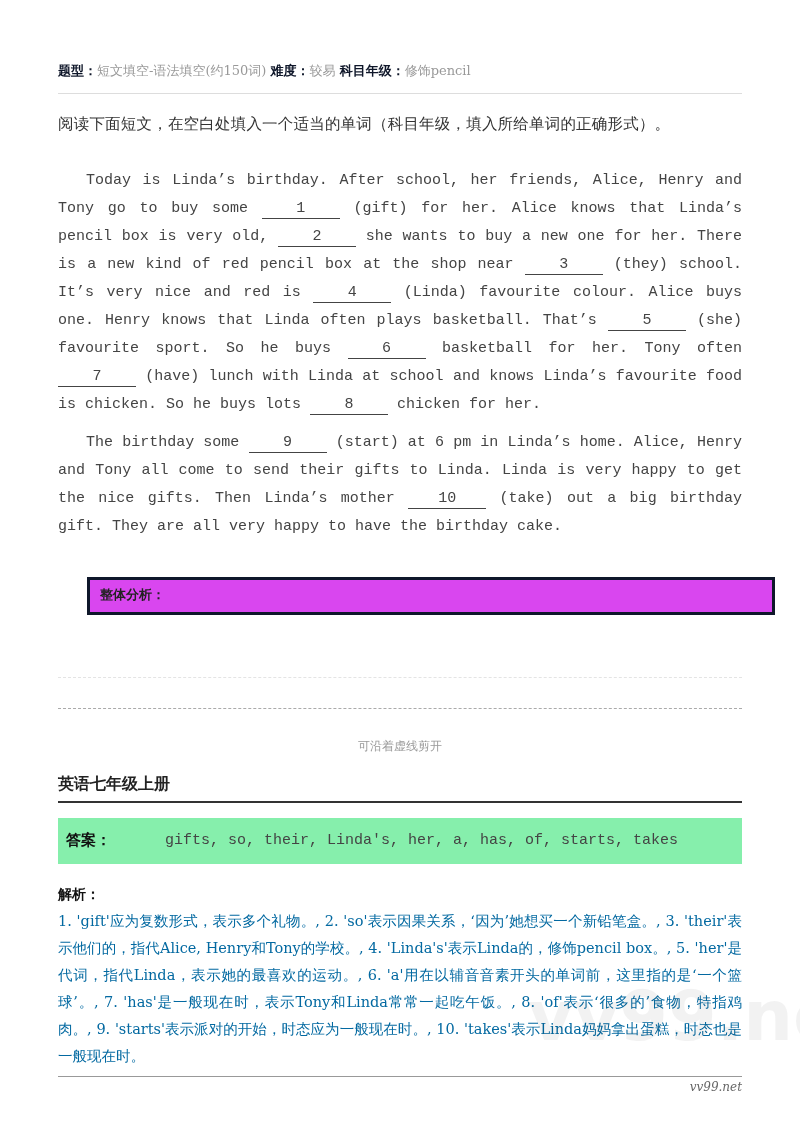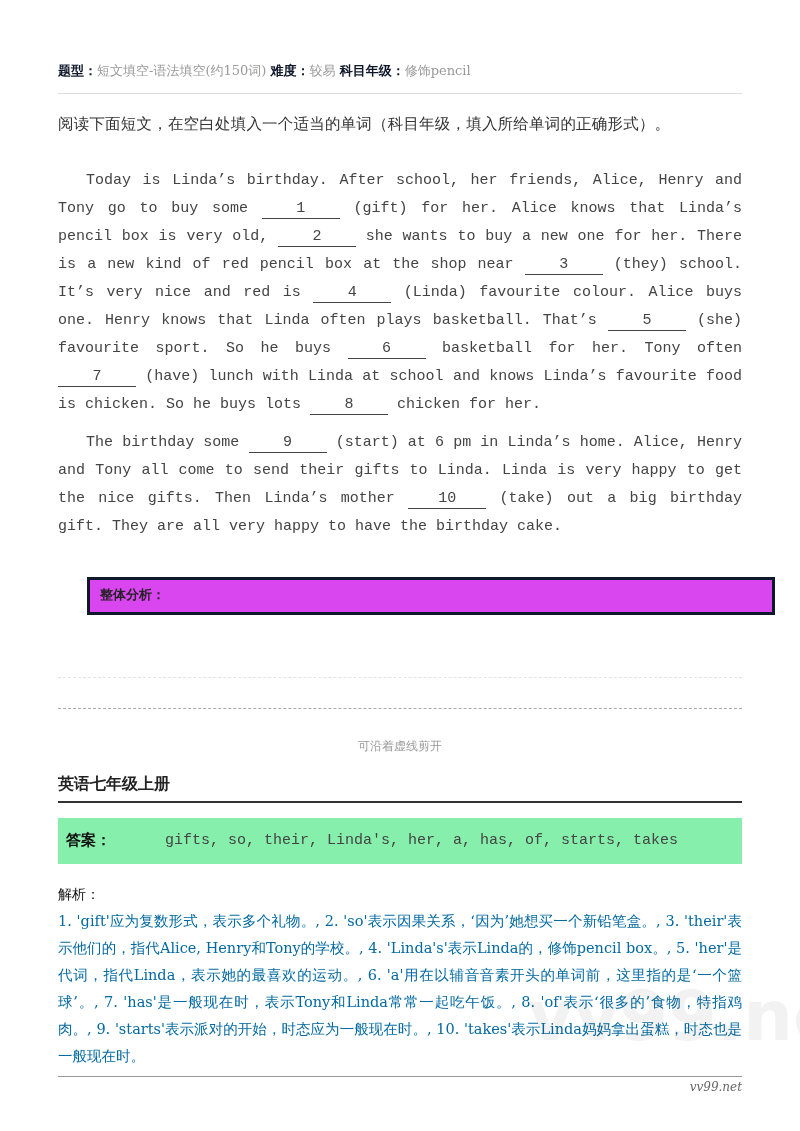--- a/index.html
+++ b/index.html
@@ -21,21 +21,21 @@
   .analysis b { position: absolute; left: 10px; top: 6px; color: #222; }
   .analysis span.txt { position: absolute; left: 90px; top: 6px; white-space: nowrap; }
   .dash1 { position: absolute; top: 677px; left: 0; width: 684px; border-top: 1px dashed #e4e4e4; }
   .dash2 { position: absolute; top: 708px; left: 0; width: 684px; border-top: 1px dashed #aaa; }
   .cut { position: absolute; top: 722px; left: 0; width: 684px; text-align: center; font-size: 12px; color: #999; margin-top: 16px; }
   .sect-title { position: absolute; top: 774px; left: 0; font-family: "DejaVu Sans", sans-serif; font-size: 16px; font-weight: bold; color: #222; }
   .sect-rule { position: absolute; top: 801px; left: 0; width: 684px; border-top: 2px solid #333; }
   .answer { position: absolute; top: 818px; left: 0; width: 684px; height: 46px; background: #86efac; }
   .answer b { position: absolute; left: 8px; top: 13px; font-family: "DejaVu Sans", sans-serif; font-size: 15px; color: #111; }
   .answer span.txt { position: absolute; left: 70px; top: 14px; font-family: "Liberation Mono", monospace; font-size: 15px; color: #444; white-space: nowrap; margin-left: 37px; }
-  .expl-title { position: absolute; top: 886px; left: 0; font-family: "DejaVu Sans", sans-serif; font-size: 14px; font-weight: normal; color: #111; }
+  .expl-title { position: absolute; top: 886px; left: 0; font-family: "DejaVu Sans", sans-serif; font-size: 14px; font-weight: bold; color: #111; }
   .expl { position: absolute; top: 908px; left: 0; width: 684px; font-size: 14.5px; line-height: 27px; color: #0369a1; text-align: justify; }
   .watermark { position: absolute; top: 975px; left: 470px; font-family: "DejaVu Sans", sans-serif; font-size: 70px; font-weight: bold; color: rgba(0,0,0,0.05); white-space: nowrap; }
   .foot-rule { position: absolute; top: 1076px; left: 0; width: 684px; border-top: 1px solid #999; }
   .foot { position: absolute; top: 1080px; right: 0; font-size: 12px; font-style: italic; color: #666; }
 </style>
 </head>
 <body>
 
 <div class="page">
 

